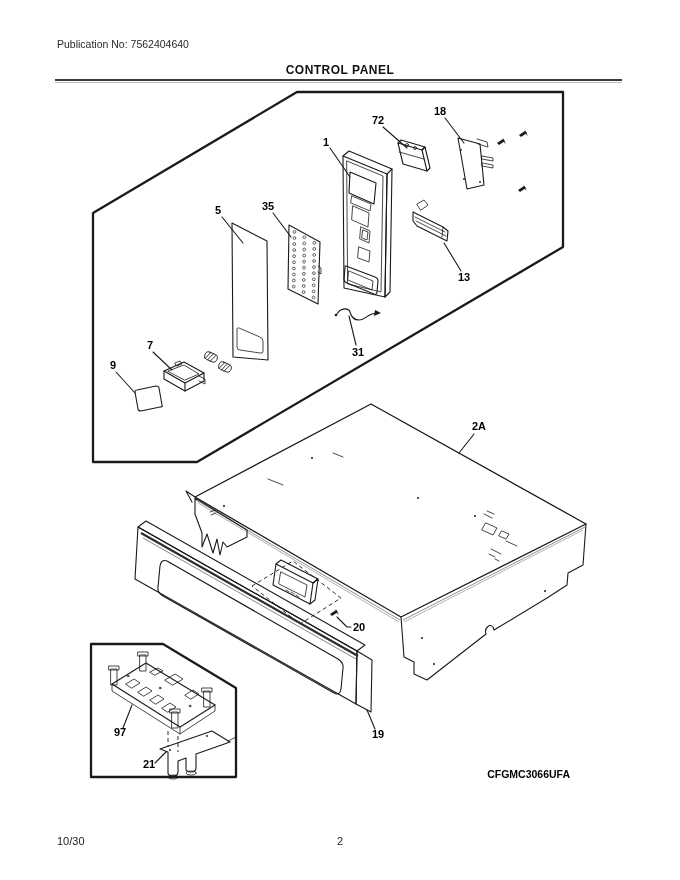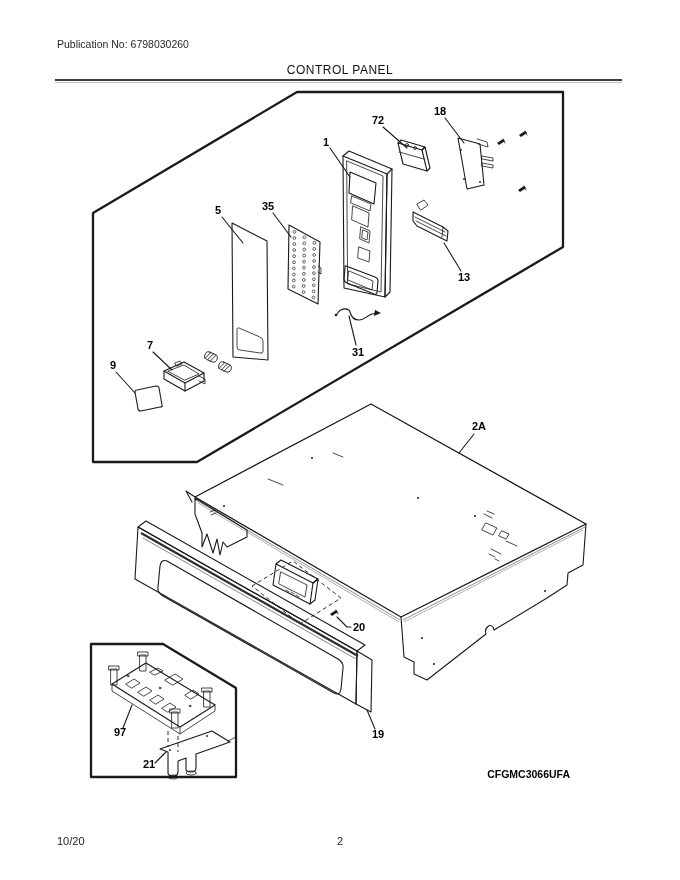--- a/index.html
+++ b/index.html
@@ -1,38 +1,38 @@
 <!DOCTYPE html>
 <html><head>
 <meta charset="utf-8">
 <style>
   html,body{margin:0;padding:0;background:#fff;}
   #page{position:relative;width:680px;height:880px;background:#ffffff;overflow:hidden;
         font-family:"Liberation Sans",sans-serif;color:#1a1a1a;}
   .hdr-left{position:absolute;left:57px;top:38px;font-size:10.5px;color:#2a2a2a;}
   .hdr-model{position:absolute;left:0;right:0;top:38px;text-align:center;font-size:10.5px;color:#2a2a2a;}
-  .hdr-title{position:absolute;left:0;right:0;top:63px;text-align:center;font-size:12px;font-weight:normal;letter-spacing:.5px;color:#111;}
+  .hdr-title{position:absolute;left:0;right:0;top:63px;text-align:center;font-size:12px;font-weight:bold;letter-spacing:.5px;color:#111;}
   .hdr-rule{position:absolute;left:55px;top:79px;width:567px;height:1px;border-top:2px solid #3c3c3c;border-bottom:1px solid #c0c0c0;}
   .ftr-left{position:absolute;left:57px;top:835px;font-size:11px;color:#222;}
   .ftr-page{position:absolute;left:0;right:0;top:835px;text-align:center;font-size:11px;color:#222;}
   svg{position:absolute;left:0;top:0;}
   .ln{stroke:#1a1a1a;fill:none;stroke-width:1.1;stroke-linejoin:round;stroke-linecap:round;}
   .thick{stroke-width:2.3;}
   .thin{stroke-width:0.8;}
   .gray{stroke:#8f8f8f;stroke-width:1;}
   .callout-text{font-family:"Liberation Sans",sans-serif;font-size:11px;font-weight:bold;fill:#000;}
   .code-text{font-family:"Liberation Sans",sans-serif;font-size:10.5px;font-weight:bold;fill:#000;}
   .dash{stroke:#1a1a1a;fill:none;stroke-width:0.9;stroke-dasharray:4 3;}
   .fillblk{fill:#1a1a1a;stroke:none;}
 </style>
 </head>
 <body>
 
 <div id="page">
-  <span class="hdr-left">Publication No: 6798030260</span>
+  <span class="hdr-left">Publication No: 7562404640</span>
   <span class="hdr-title">CONTROL PANEL</span>
   <div class="hdr-rule"></div>
 
   <svg width="680" height="880" viewBox="0 0 680 880">
 
     <g>
       <path class="ln thick" d="M297,92 L563,92 L563,247 L197,462 L93,462 L93,213 Z"></path>
     </g>
 
     <g>
@@ -300,15 +300,15 @@
       </g>
       <g>
         <path class="ln" d="M155,763 L166,752"></path>
         <text class="callout-text" x="149" y="768" text-anchor="middle">21</text>
       </g>
     </g>
 
     <text class="code-text" x="570" y="778" text-anchor="end">CFGMC3066UFA</text>
   </svg>
 
-  <span class="ftr-left">10/20</span>
+  <span class="ftr-left">10/30</span>
   <span class="ftr-page">2</span>
 </div>
 
 </body></html>

